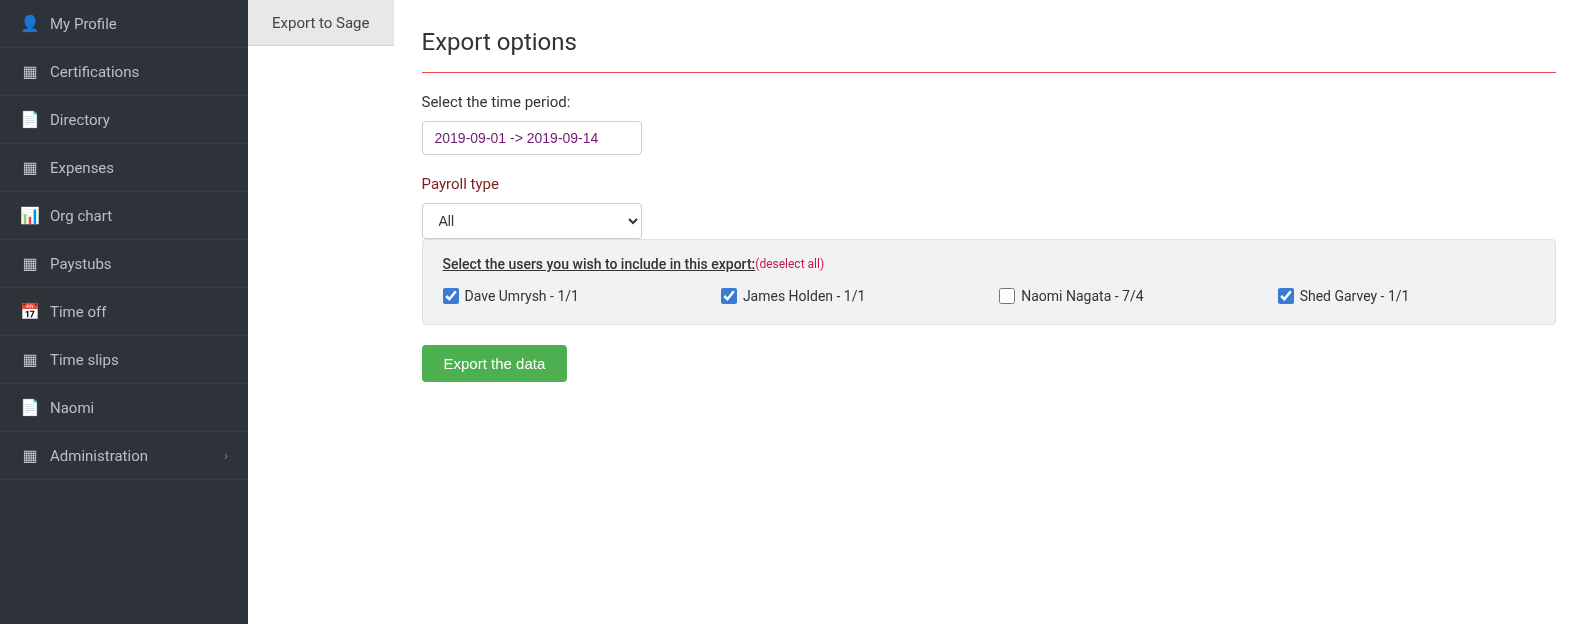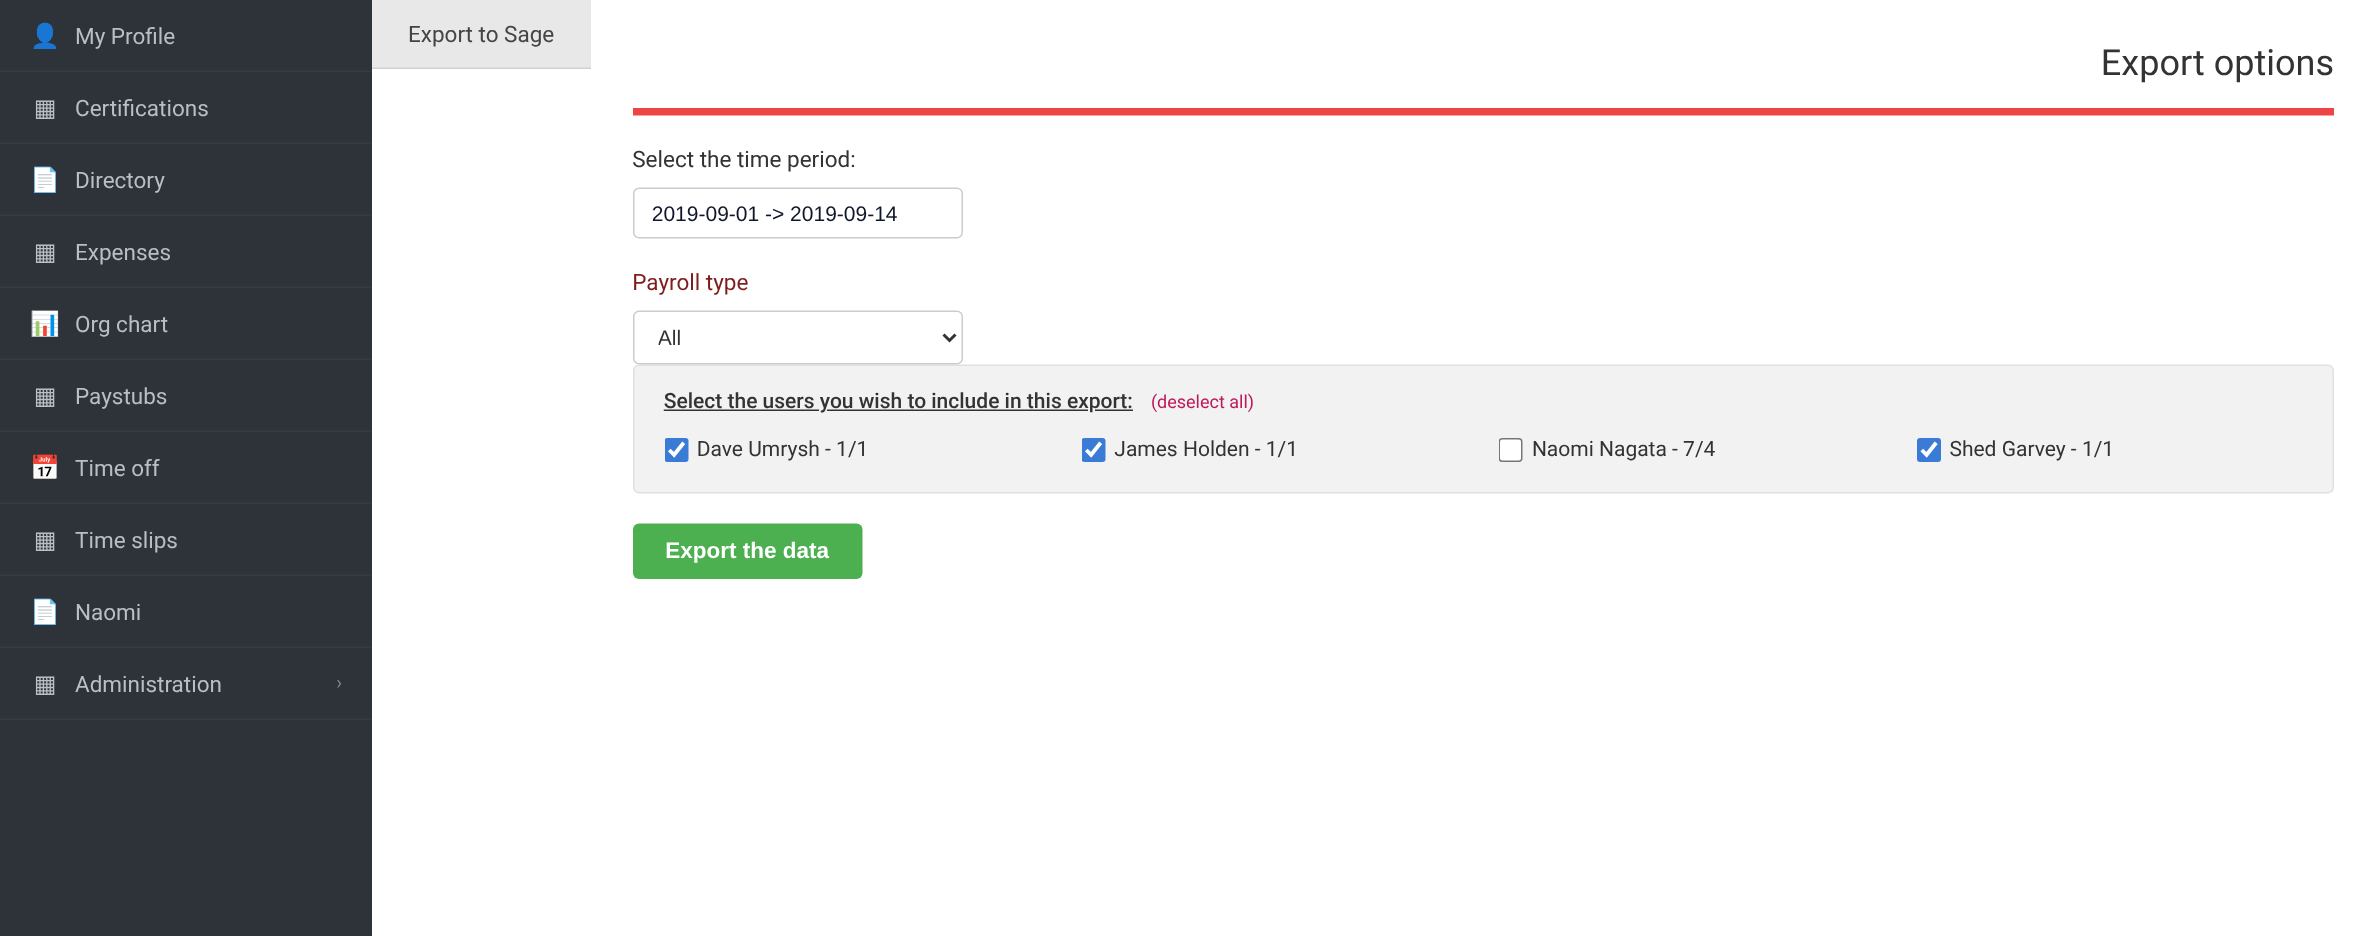--- a/index.html
+++ b/index.html
@@ -86,36 +86,35 @@
       padding: 28px 28px;
       flex: 1;
     }
 
     #page-title {
       font-size: 24px;
       font-weight: 400;
       color: #333;
       margin-bottom: 20px;
       padding-bottom: 16px;
-      border-bottom: 5px solid #ef4444;
-      text-align: right;
+      border-bottom: 1px solid #ef4444;
     }
 
     .section-label {
       font-size: 15px;
       color: #333;
       margin-bottom: 10px;
     }
 
     .date-input {
       border: 1px solid #ccc;
       border-radius: 4px;
       padding: 8px 12px;
       font-size: 14px;
-      color: #0f172a;
+      color: #701a75;
       width: 220px;
       margin-bottom: 20px;
       outline: none;
     }
 
     .payroll-label {
       font-size: 15px;
       color: #7f1d1d;
       margin-bottom: 10px;
     }
@@ -135,21 +134,21 @@
       background: #f2f2f2;
       border: 1px solid #e0e0e0;
       border-radius: 4px;
       padding: 16px 20px 20px 20px;
       margin-bottom: 20px;
     }
 
     .users-header {
       display: flex;
       align-items: center;
-      gap: 12px;
+      gap: 0;
       margin-bottom: 16px;
       font-size: 14px;
     }
 
     .users-header-link {
       text-decoration: underline;
       color: #333;
       font-weight: 500;
       cursor: pointer;
     }
@@ -183,21 +182,21 @@
     }
 
     .export-btn {
       background: #4caf50;
       color: #fff;
       border: none;
       padding: 10px 22px;
       font-size: 15px;
       border-radius: 4px;
       cursor: pointer;
-      font-weight: 700;
+      font-weight: 400;
     }
   </style>
 </head>
 <body>
 
 <nav id="sidebar">
 
   <div id="sidebar-nav">
 
   <div class="sidebar-item">

